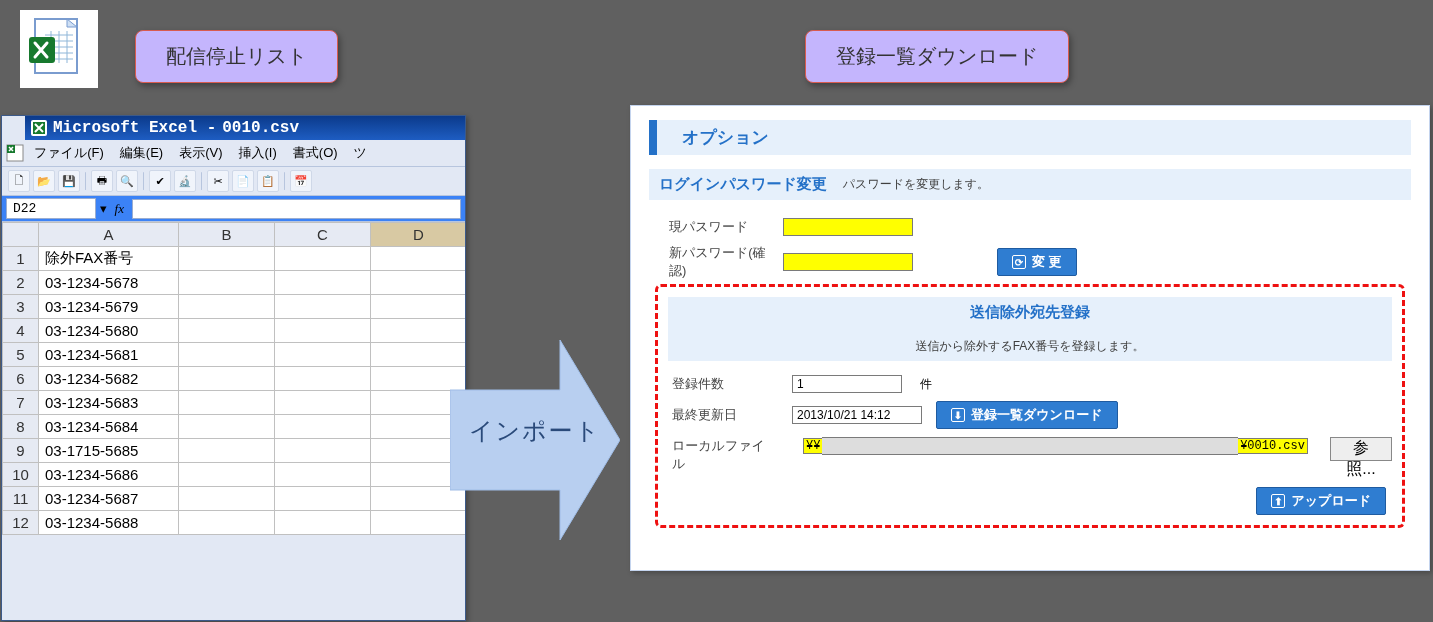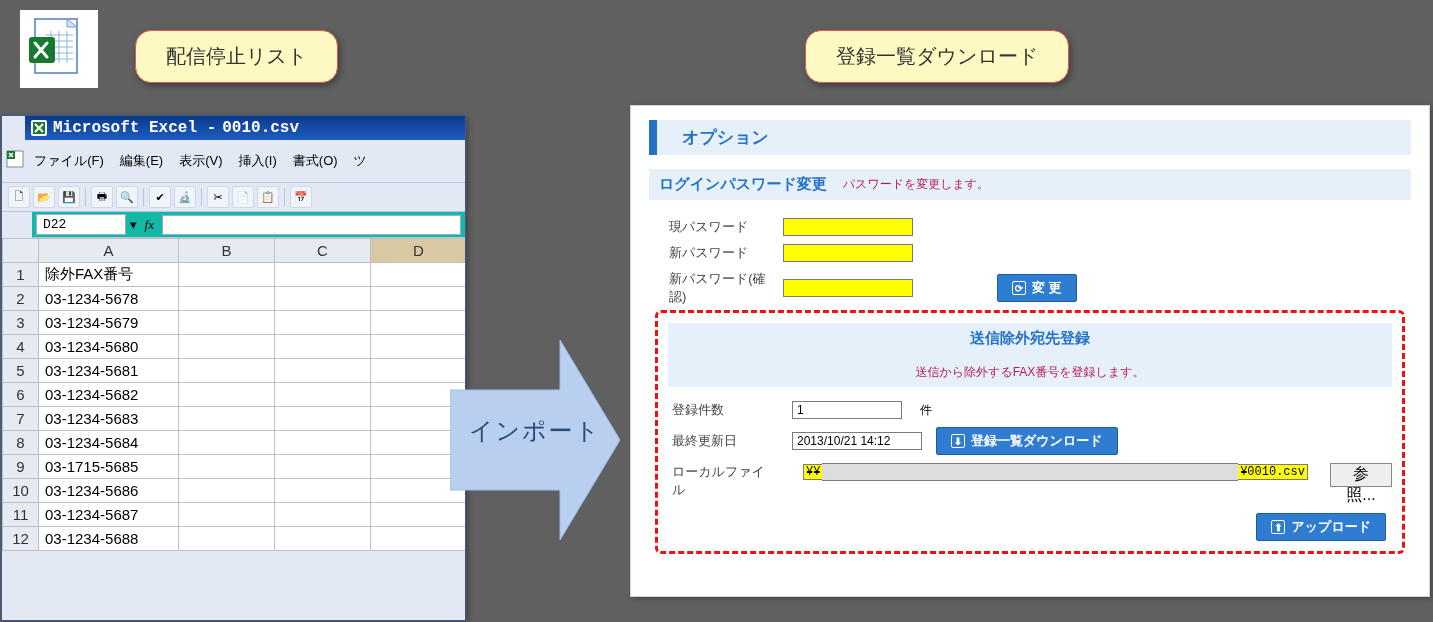--- a/index.html
+++ b/index.html
@@ -3,35 +3,35 @@
 <meta charset="utf-8">
 <style>
 * { box-sizing: border-box; margin: 0; padding: 0; }
 body { background: #606060; font-family: "MS PGothic", Meiryo, sans-serif; font-size: 13px; width: 1433px; height: 622px; position: relative; }
 
 
 .excel-icon-box { position: absolute; left: 20px; top: 10px; width: 78px; height: 78px; background: #fff; display: flex; align-items: center; justify-content: center; }
 .excel-icon-box svg { width: 64px; height: 64px; }
 
 
-.callout { position: absolute; background: #fef9c3; border: 1px solid #d85b4f; border-radius: 16px; box-shadow: 2px 3px 6px rgba(0,0,0,0.35); padding: 12px 30px; font-size: 20px; color: #333; }
+.callout { position: absolute; background: #c4b5fd; border: 1px solid #d85b4f; border-radius: 8px; box-shadow: 2px 3px 6px rgba(0,0,0,0.35); padding: 12px 30px; font-size: 20px; color: #333; }
 .callout.left { left: 135px; top: 30px; }
 .callout.right { left: 805px; top: 30px; }
 
 
 .excel { position: absolute; left: 1px; top: 115px; width: 465px; height: 506px; border: 1px solid #3c5a8a; background: #e2e8f4; overflow: hidden; box-shadow: 2px 2px 5px rgba(0,0,0,0.3); }
 .excel-titlebar { background: linear-gradient(#0b3a8b,#1e5dc2); color: #fff; font-family: "Courier New", monospace; font-weight: bold; font-size: 16px; padding: 3px 6px; display: flex; align-items: center; gap: 6px; margin-left: 23px; }
 .excel-titlebar .ico { width: 16px; height: 16px; background: #fff; display: inline-flex; align-items: center; justify-content: center; border-radius: 2px; }
-.excel-menus { background: #e2e8f4; padding: 10px 4px; display: flex; gap: 4px; border-bottom: 1px solid #b7c5de; }
+.excel-menus { background: #e2e8f4; padding: 2px 4px; display: flex; gap: 4px; border-bottom: 1px solid #b7c5de; align-items: center; }
 .excel-menus .menu-ico { width: 18px; height: 18px; }
 .excel-menus .mitem { padding: 2px 6px; font-size: 13px; }
 .excel-toolbar { background: #e2e8f4; padding: 3px 6px; border-bottom: 1px solid #b7c5de; display: flex; gap: 3px; align-items: center; }
 .tbtn { width: 22px; height: 22px; background: #f0f4fb; border: 1px solid #cfd8e8; border-radius: 2px; display: inline-flex; align-items: center; justify-content: center; font-size: 11px; }
 .tbtn.sep { width: 0; border-left: 1px solid #b7c5de; border-right: none; border-top: none; border-bottom: none; background: none; margin: 0 2px; height: 18px; }
-.formula-bar { background: #14b8a6; border-bottom: 1px solid #b7c5de; padding: 2px 4px; display: flex; align-items: center; gap: 8px; margin-left: 30px; }
+.formula-bar { background: #3b82f6; border-bottom: 1px solid #b7c5de; padding: 2px 4px; display: flex; align-items: center; gap: 8px; }
 .namebox { background: #fff; border: 1px solid #9aadd0; width: 90px; padding: 2px 6px; font-family: "Courier New", monospace; }
 .fx-lbl { font-style: italic; font-family: Georgia, serif; }
 .fx-input { background: #fff; border: 1px solid #9aadd0; flex: 1; height: 20px; }
 .sheet { background: #fff; }
 .sheet table { border-collapse: collapse; width: 100%; table-layout: fixed; }
 .sheet th, .sheet td { border: 1px solid #c0c0c0; padding: 2px 6px; height: 24px; font-size: 15px; text-align: left; background: #fff; }
 .sheet th { background: #e6eaf3; text-align: center; font-weight: normal; color: #333; }
 .sheet .rownum { background: #e6eaf3; text-align: center; width: 36px; }
 .sheet col.cA { width: 140px; }
 .sheet col.cB, .sheet col.cC, .sheet col.cD { width: 96px; }
@@ -40,21 +40,21 @@
 
 .import-arrow { position: absolute; left: 450px; top: 340px; width: 170px; height: 200px; }
 .import-arrow svg { position: absolute; left: 0; top: 0; width: 170px; height: 200px; }
 .import-label { position: absolute; left: 0; top: 75px; width: 170px; text-align: center; font-size: 24px; color: #2a4a7a; letter-spacing: 2px; }
 
 
 .webpanel { position: absolute; left: 630px; top: 105px; width: 800px; background: #fff; border: 1px solid #c4d4ee; padding: 0 0 28px 0; box-shadow: 2px 2px 5px rgba(0,0,0,0.25); }
 .wp-inner { padding: 14px 18px; }
 .section-head { background: #e6f0fb; border-left: 8px solid #2471c8; padding: 6px 25px; color: #2471c8; font-weight: bold; font-size: 17px; margin-bottom: 14px; }
 .subsection-head { background: #e6f0fb; padding: 6px 10px; color: #2471c8; font-weight: bold; font-size: 15px; display: flex; align-items: center; gap: 16px; margin-bottom: 14px; }
-.subsection-head .desc { color: #be185d; font-weight: normal; font-size: 12px; }
+.subsection-head .desc { color: #404040; font-weight: normal; font-size: 12px; }
 .form-row { display: flex; align-items: center; gap: 14px; padding: 4px 0; }
 .form-row .lbl { width: 120px; font-size: 13px; color: #444; padding-left: 20px; }
 .yellow-input { background: #ffff00; border: 1px solid #7a7a7a; width: 130px; height: 18px; }
 .btn-blue { background: #2f7dd1; color: #fff; border: 1px solid #1f5ba0; padding: 4px 14px; font-weight: bold; font-size: 13px; display: inline-flex; align-items: center; gap: 6px; border-radius: 2px; cursor: pointer; }
 .btn-blue .bicon { width: 14px; height: 14px; display: inline-flex; align-items: center; justify-content: center; border: 1px solid #fff; border-radius: 2px; font-size: 10px; }
 .pw-change .btn-col { margin-left: 70px; }
 
 
 .redbox { border: 3px dashed #e11; border-radius: 6px; padding: 10px 10px 10px 10px; margin: 0 6px; position: relative; }
 .filepath { display: flex; align-items: center; width: 520px; font-size: 12px; height: 18px; margin-left: 14px; }
@@ -262,24 +262,20 @@
     <div class="subsection-head">
       <span>ログインパスワード変更</span>
       <span class="desc">パスワードを変更します。</span>
     </div>
     <div class="pw-change">
       <div class="form-row">
         <div class="lbl">現パスワード</div>
         <div class="yellow-input"></div>
       </div>
       <div class="form-row">
-        <div class="lbl">新パスワード</div>
-        <div class="yellow-input"></div>
-      </div>
-      <div class="form-row">
         <div class="lbl">新パスワード(確認)</div>
         <div class="yellow-input"></div>
         <div class="btn-col">
           <button class="btn-blue">
             <span class="bicon">⟳</span>
             <span>変 更</span>
           </button>
         </div>
       </div>
     </div>

